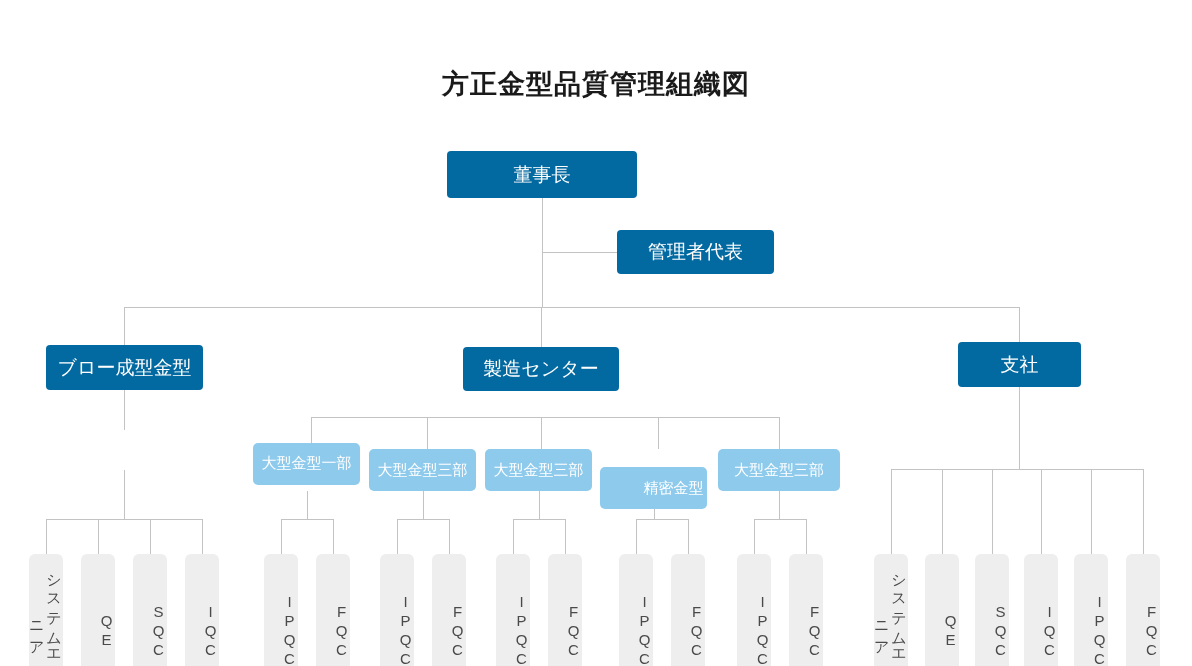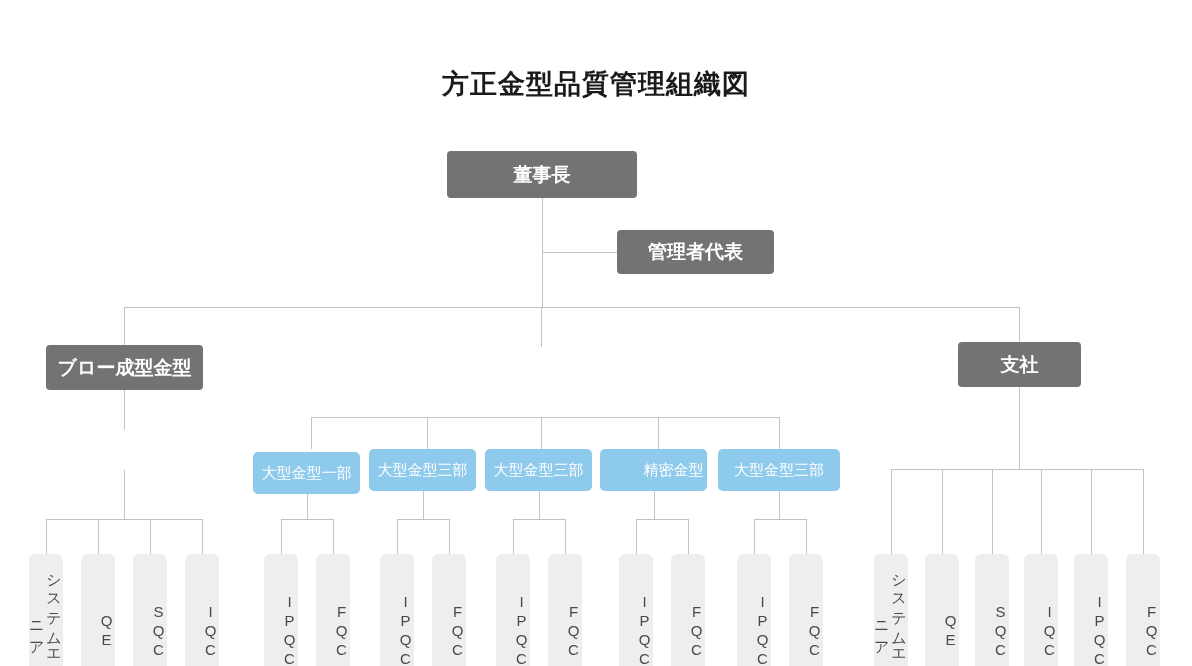--- a/index.html
+++ b/index.html
@@ -43,23 +43,23 @@
     position: absolute;
     box-sizing: border-box;
     display: flex;
     align-items: center;
     justify-content: center;
     text-align: center;
     border-radius: 4px;
     line-height: 1.15;
   }
   .node.primary {
-    background: #737373;
+    background: #0369a1;
     color: #ffffff;
-    font-weight: bold;
+    font-weight: normal;
     font-size: 19px;
   }
   .node.secondary {
     background: #8ecaec;
     color: #ffffff;
     font-size: 15px;
     border-radius: 5px;
   }
   .node.leaf {
     background: #eeeeee;
@@ -139,31 +139,32 @@
   <div class="conn v" style="left:1041px; top:425px; height:85px;"></div>
   <div class="conn v" style="left:1091px; top:425px; height:85px;"></div>
   <div class="conn v" style="left:1143px; top:425px; height:85px;"></div>
 
   <div class="node primary" style="left:447px; top:107px; width:190px; height:47px;">董事長</div>
 
   <div class="node primary" style="left:617px; top:186px; width:157px; height:44px;">管理者代表</div>
 
   <div class="node primary" style="left:46px; top:301px; width:157px; height:45px;">ブロー成型金型</div>
 
+  <div class="node primary" style="left:463px; top:303px; width:156px; height:44px;">製造センター</div>
 
   <div class="node primary" style="left:958px; top:298px; width:123px; height:45px;">支社</div>
 
 
-  <div class="node secondary" style="left:253px; top:408px; width:107px; height:42px;">大型金型一部</div>
+  <div class="node secondary" style="left:253px; top:399px; width:107px; height:42px;font-family:Liberation Serif, serif;">大型金型一部</div>
 
   <div class="node secondary" style="left:369px; top:405px; width:107px; height:42px;">大型金型三部</div>
 
   <div class="node secondary" style="left:485px; top:405px; width:107px; height:42px;">大型金型三部</div>
 
-  <div class="node secondary" style="left:600px; top:405px; width:107px; height:42px;padding-left:40px;">精密金型</div>
+  <div class="node secondary" style="left:600px; top:423px; width:107px; height:42px;padding-left:40px;">精密金型</div>
 
   <div class="node secondary" style="left:718px; top:405px; width:122px; height:42px;">大型金型三部</div>
 
   <div class="node leaf" style="left:29px; top:510px; width:34px; height:146px;">システムエンジニア</div>
   <div class="node leaf" style="left:81px; top:510px; width:34px; height:146px;">QE</div>
   <div class="node leaf" style="left:133px; top:510px; width:34px; height:146px;">SQC</div>
   <div class="node leaf" style="left:185px; top:510px; width:34px; height:146px;">IQC</div>
 
   <div class="node leaf" style="left:264px; top:510px; width:34px; height:146px;">IPQC</div>
   <div class="node leaf" style="left:316px; top:510px; width:34px; height:146px;">FQC</div>

